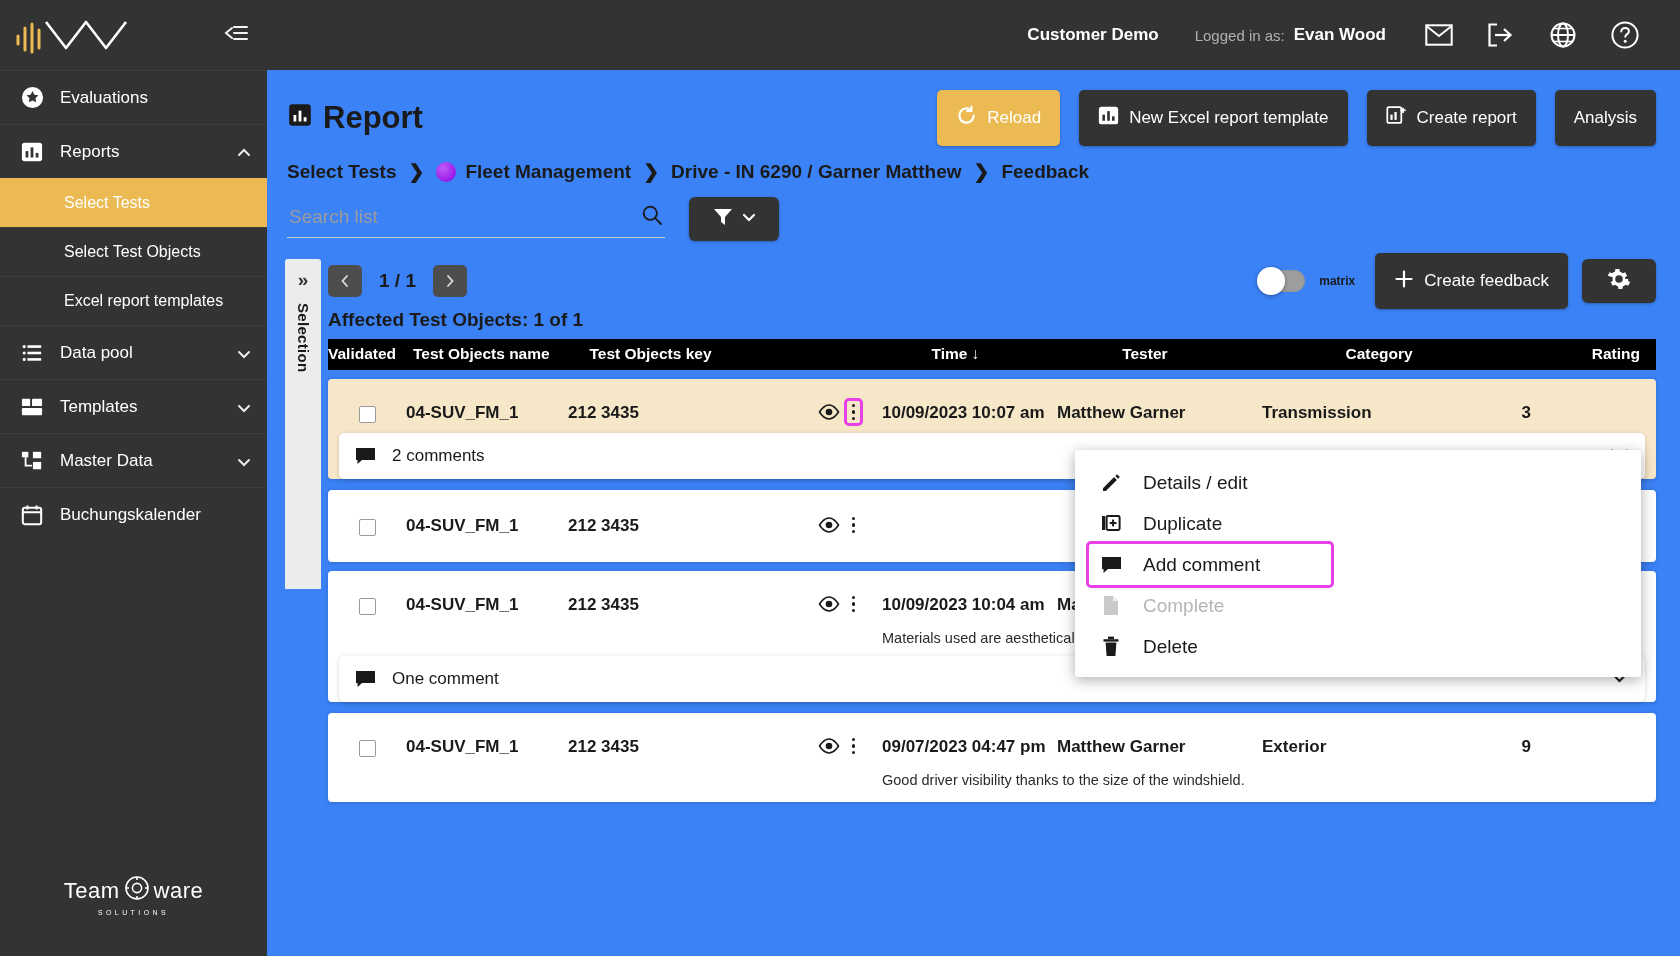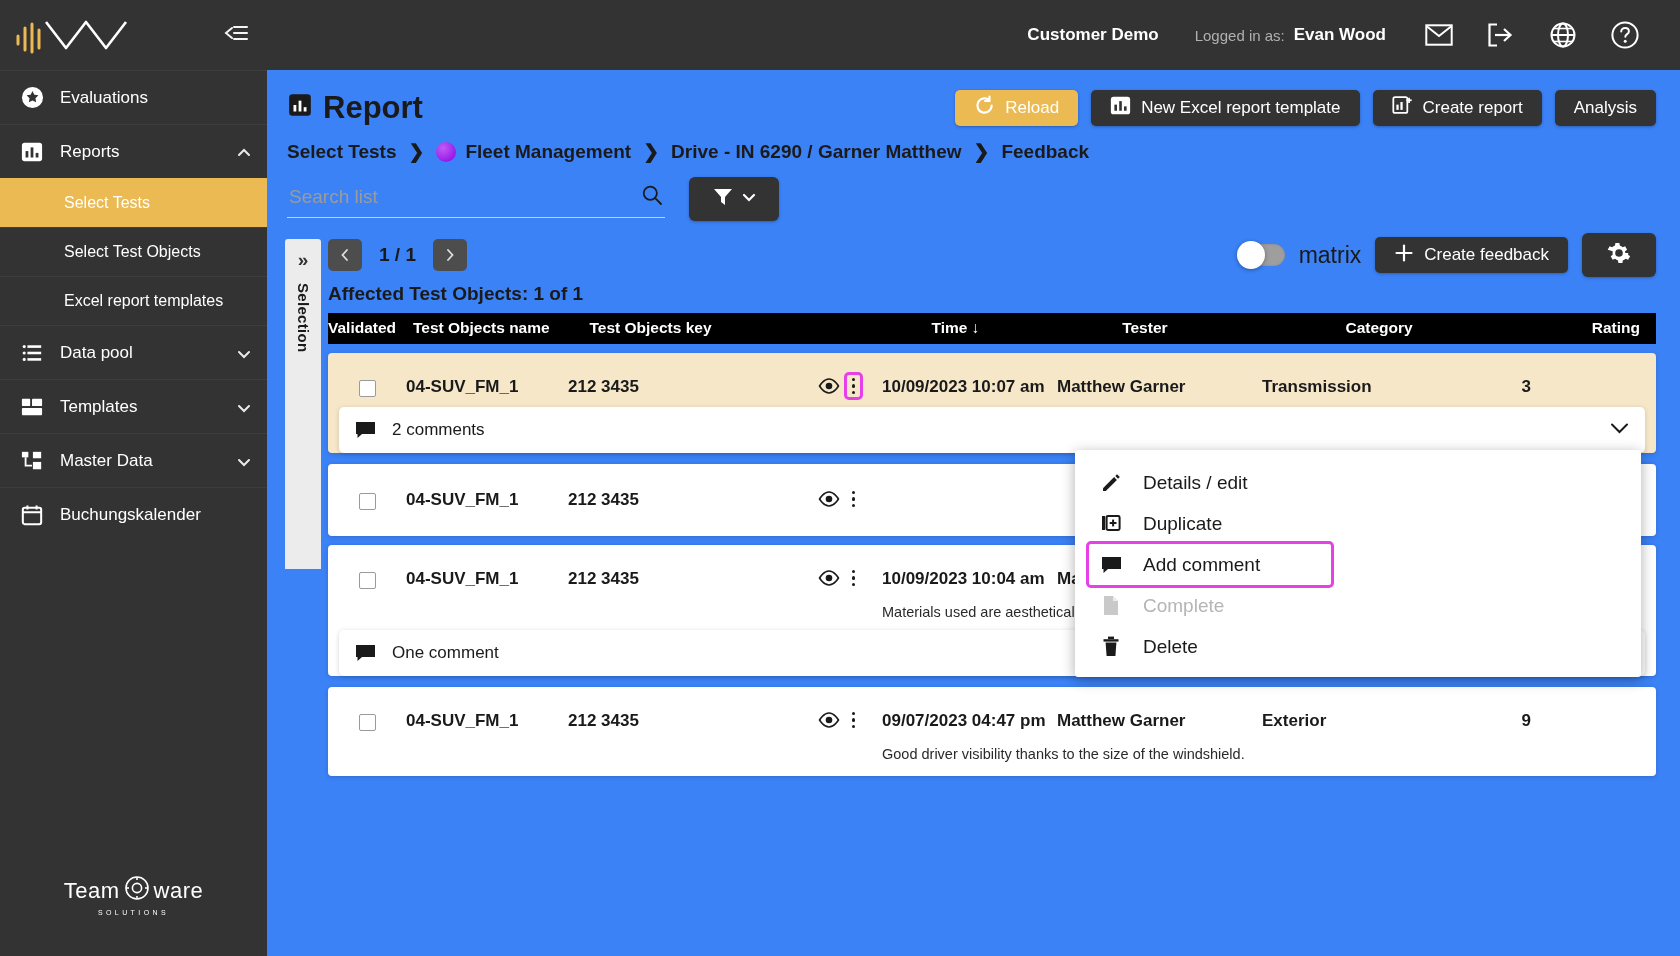--- a/index.html
+++ b/index.html
@@ -67,24 +67,25 @@
     position: relative; overflow: hidden;
   }
 
   .page-head {
     display: flex; align-items: center; padding: 20px 24px 0 20px; gap: 12px;
   }
   .page-title { display: flex; align-items: center; gap: 10px; font-size: 31px; font-weight: 700; color:#1a1a1a; }
   .head-actions { margin-left: auto; display: flex; gap: 13px; align-items: center; }
   .btn {
     display: inline-flex; align-items: center; gap: 10px;
-    height: 36px; padding: 0 19px; border-radius: 5px;
+    height: 56px; padding: 0 19px; border-radius: 5px;
     font-size: 17px; font-weight: 400; cursor: pointer; border: none;
     box-shadow: 0 1px 3px rgba(0,0,0,.28);
     font-family: "Liberation Sans", sans-serif;
+    margin-left: 6px;
   }
   .btn-amber { background: #ecba53; color: #fff; }
   .btn-dark { background: #333333; color: #fff; }
 
   .breadcrumb {
     display: flex; align-items: center; gap: 12px;
     padding: 14px 24px 0 20px; font-size: 19px; font-weight: 700; color: #1a1a1a;
   }
   .bc-sep { color:#1a1a1a; font-weight:700; font-size:19px; }
   .bc-dot { width: 20px; height: 20px; border-radius: 50%;
@@ -130,27 +131,27 @@
   .pg-count { font-size: 19px; font-weight: 700; color:#1a1a1a; padding: 0 17px; }
   .pager-right { margin-left: auto; display: flex; align-items: center; gap: 14px; }
   .toggle {
     width: 46px; height: 22px; border-radius: 12px; background: #9e9e9e;
     position: relative; cursor: pointer; box-shadow: inset 0 0 2px rgba(0,0,0,.2);
   }
   .toggle .knob {
     position: absolute; left: -2px; top: -3px; width: 28px; height: 28px;
     border-radius: 50%; background: #fff; box-shadow: 0 1px 4px rgba(0,0,0,.35);
   }
-  .matrix-lbl { font-size: 23px; font-weight: 400; color: #1a1a1a; text-align: center; }
+  .matrix-lbl { font-size: 12px; font-weight: 700; color: #1a1a1a; text-align: center; }
   .gear-btn {
     width: 74px; height: 44px; background: #333; border-radius: 6px;
     display: flex; align-items: center; justify-content: center; cursor: pointer;
     box-shadow: 0 1px 3px rgba(0,0,0,.28);
   }
-  .sub-row { display: flex; align-items: baseline; margin-top: 6px; }
+  .sub-row { display: flex; align-items: baseline; }
   .affected { font-size: 19px; font-weight: 700; color:#1a1a1a; }
   .statustxt { margin-left: auto; font-size: 18px; font-weight: 700; color:#1a1a1a; }
 
   table.grid { width: 100%; border-collapse: collapse; table-layout: fixed; margin-top: 8px; }
   table.grid thead th {
     background: #000; color: #fff; font-size: 15.5px; font-weight: 700;
     text-align: left; padding: 6px 0 7px 0; white-space: nowrap;
   }
   .c-val   { width: 78px; }
   .c-name  { width: 162px; }

